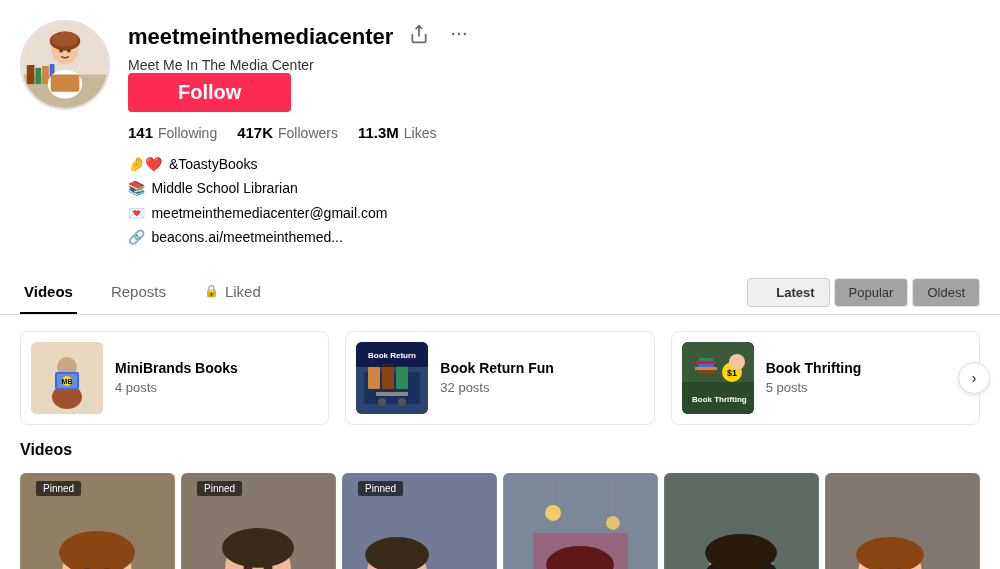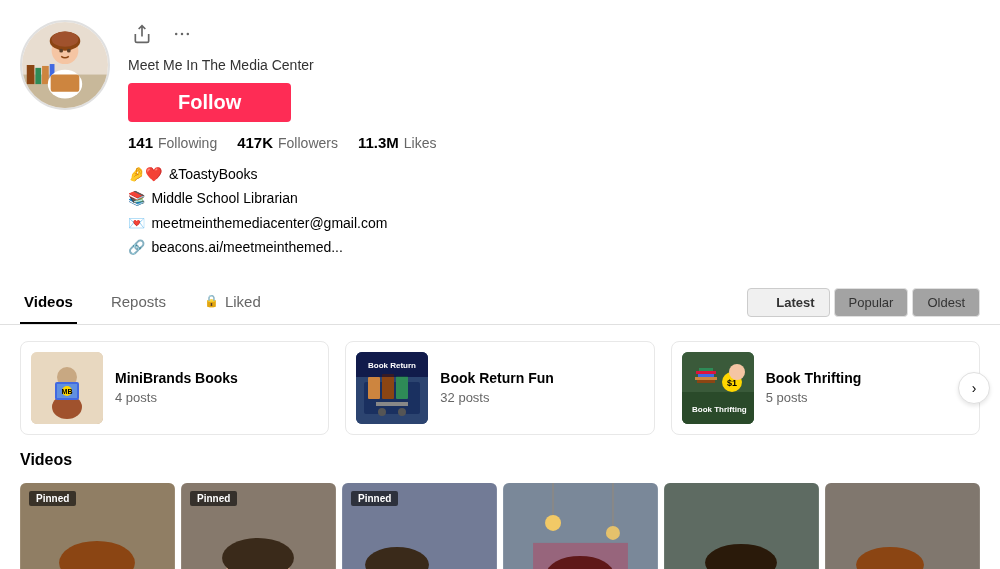--- a/index.html
+++ b/index.html
@@ -5,21 +5,21 @@
     * { box-sizing: border-box; margin: 0; padding: 0; }
     body { font-family: -apple-system, BlinkMacSystemFont, 'Segoe UI', sans-serif; background: #fff; color: #000; font-size: 14px; width: 1000px; overflow-x: hidden; }
     
     
     .profile-section { display: flex; align-items: flex-start; padding: 20px 20px 10px 20px; gap: 18px; }
     
     .profile-info { flex: 1; }
     .profile-name-row { display: flex; align-items: center; gap: 12px; margin-bottom: 4px; }
     .profile-username { font-size: 22px; font-weight: 700; color: #000; }
     .profile-icon-btn { background: none; border: none; cursor: pointer; color: #666; padding: 4px; font-size: 18px; }
-    .profile-display-name { font-size: 14px; color: #333; margin-bottom: 10px; }
+    .profile-display-name { font-size: 14px; color: #333; }
     
     .follow-btn { background: #fe2c55; color: #fff; border: none; border-radius: 4px; padding: 8px 50px; font-size: 20px; font-weight: 600; cursor: pointer; margin-bottom: 12px; }
     
     .stats-row { display: flex; gap: 20px; margin-bottom: 12px; align-items: center; }
     .stat-item { display: flex; gap: 5px; align-items: baseline; }
     .stat-number { font-weight: 700; font-size: 15px; }
     .stat-label { color: #666; font-size: 14px; }
     
     .bio-section { line-height: 1.6; }
     .bio-line { display: flex; align-items: center; gap: 6px; font-size: 14px; margin-bottom: 2px; }
@@ -51,21 +51,21 @@
     
     .playlists-nav-btn { position: absolute; right: -10px; top: 50%; transform: translateY(-50%); background: #fff; border: 1px solid #e0e0e0; border-radius: 50%; width: 32px; height: 32px; display: flex; align-items: center; justify-content: center; cursor: pointer; box-shadow: 0 2px 4px rgba(0,0,0,0.1); font-size: 14px; }
     
     
     .videos-section { padding: 0 20px 20px; }
     .videos-title { font-size: 16px; font-weight: 700; margin-bottom: 14px; }
     .videos-grid { display: grid; grid-template-columns: repeat(6, 1fr); gap: 6px; }
     
     .video-thumb { position: relative; border-radius: 6px; overflow: hidden; cursor: pointer; aspect-ratio: 9/16; }
     
-    .pinned-badge { position: absolute; top: 8px; left: 9px; background: rgba(0,0,0,0.6); color: #fff; font-size: 10px; padding: 2px 7px; border-radius: 2px; font-weight: 700; }
+    .pinned-badge { position: absolute; top: 8px; left: 16px; background: rgba(0,0,0,0.6); color: #fff; font-size: 10px; padding: 2px 7px; border-radius: 2px; font-weight: 400; }
     
     
     .avatar-wrap { width: 90px; height: 90px; border-radius: 50%; overflow: hidden; border: 2px solid #e0e0e0; background: #f5f0eb; display: flex; align-items: center; justify-content: center; flex-shrink: 0; }
   </style>
 </head>
 <body>
 
 <div class="profile-section">
   <div class="avatar-wrap">
 
@@ -89,20 +89,21 @@
       <rect x="30" y="55" width="30" height="18" rx="3" fill="#cd853f"></rect>
 
       <circle cx="41" cy="30" r="2" fill="#5a3e28"></circle>
       <circle cx="49" cy="30" r="2" fill="#5a3e28"></circle>
       <path d="M 41 36 Q 45 39 49 36" stroke="#8b4513" stroke-width="1.5" fill="none"></path>
     </svg>
   </div>
 
   <div class="profile-info">
     <div class="profile-name-row">
+      <span class="profile-username">meetmeinthemediacenter</span>
       <button class="profile-icon-btn" title="Share">
         <svg width="20" height="20" viewBox="0 0 24 24" fill="none" stroke="currentColor" stroke-width="2">
           <path d="M4 12v8a2 2 0 002 2h12a2 2 0 002-2v-8M16 6l-4-4-4 4M12 2v13"></path>
         </svg>
       </button>
       <button class="profile-icon-btn" title="More">
         <svg width="20" height="20" viewBox="0 0 24 24" fill="currentColor">
           <circle cx="5" cy="12" r="1.5"></circle>
             <circle cx="12" cy="12" r="1.5"></circle>
             <circle cx="19" cy="12" r="1.5"></circle>

